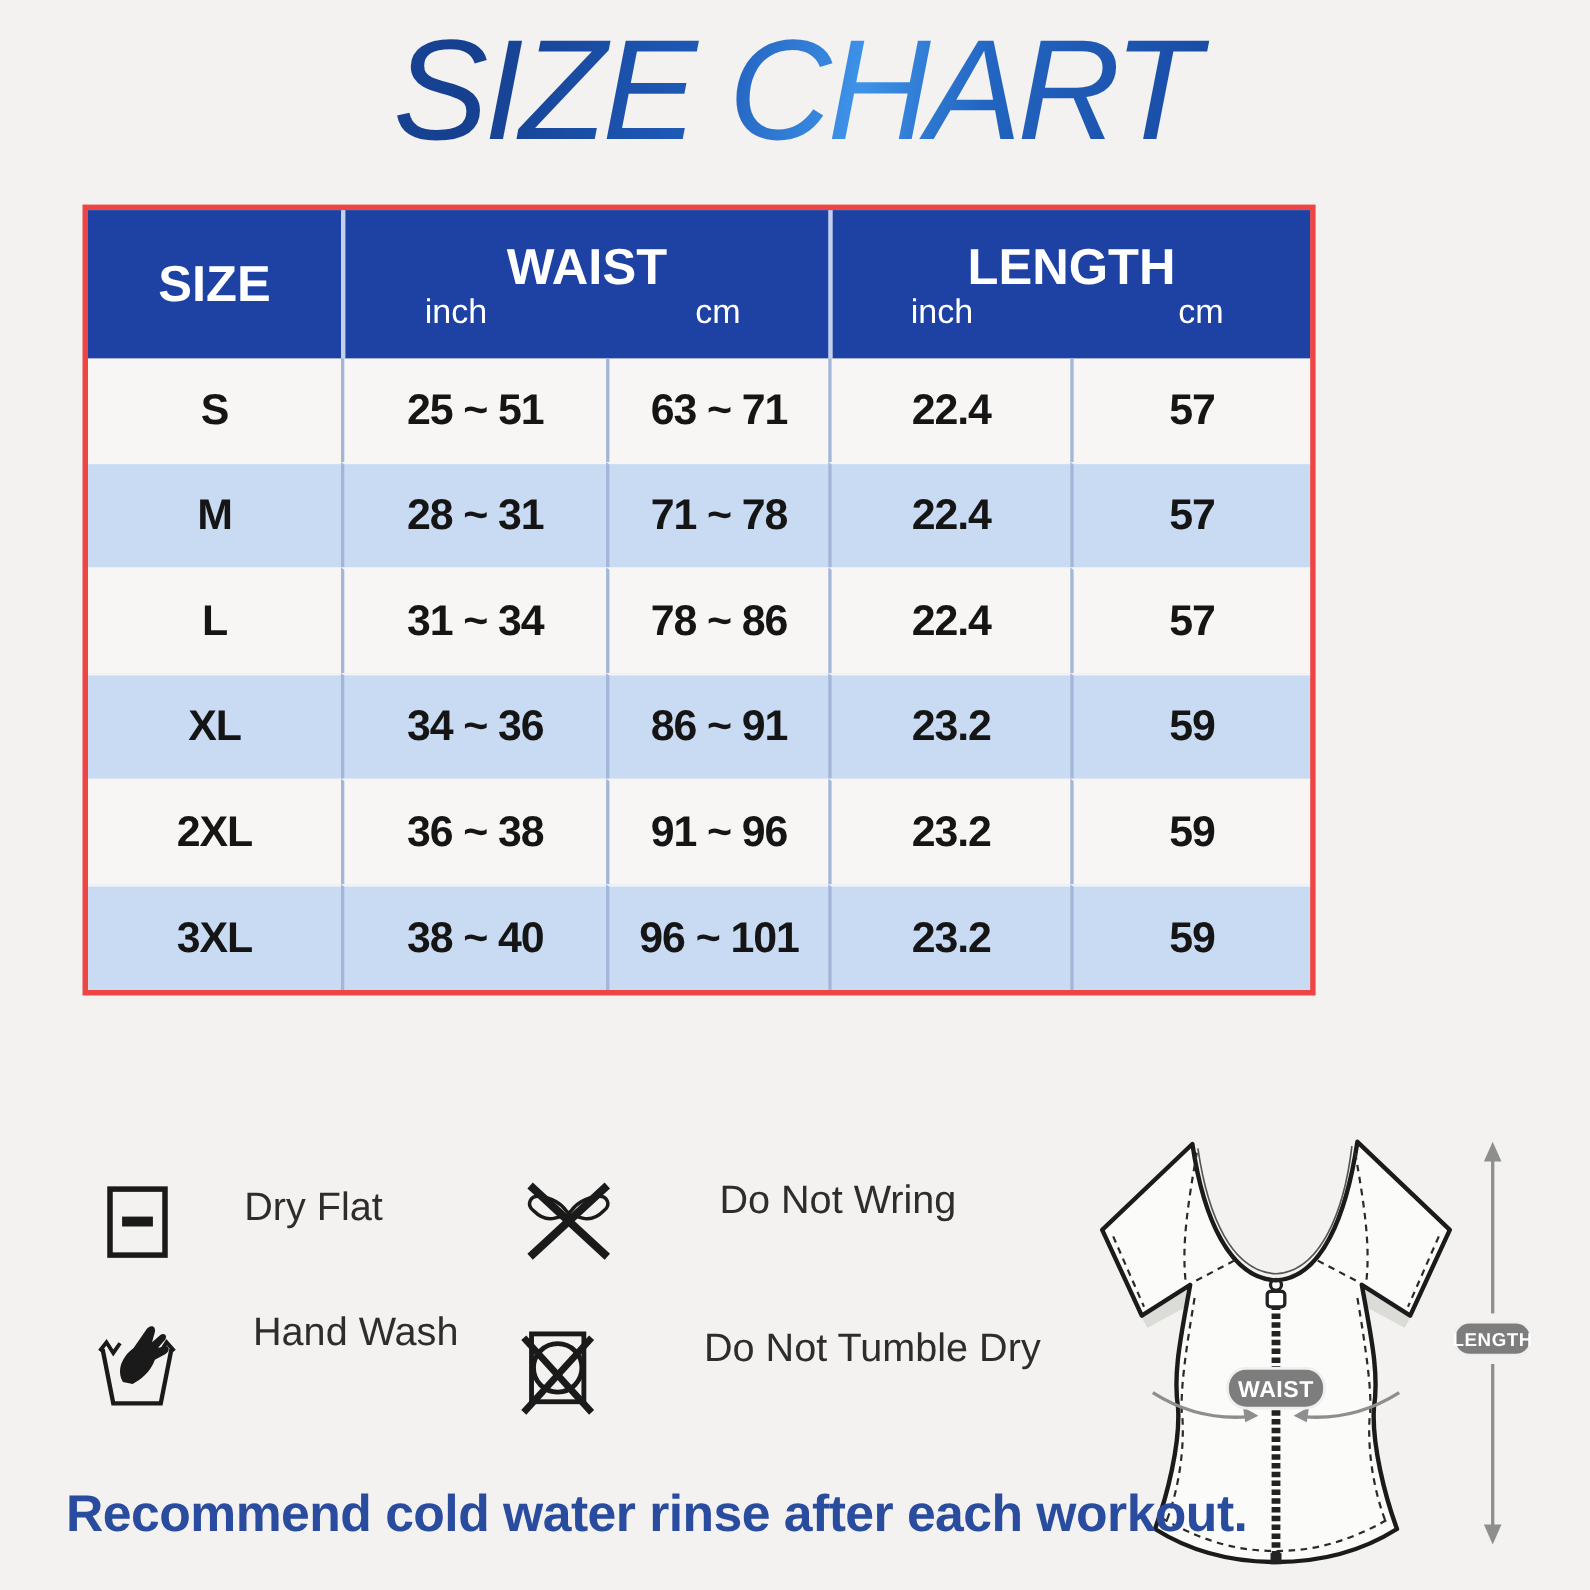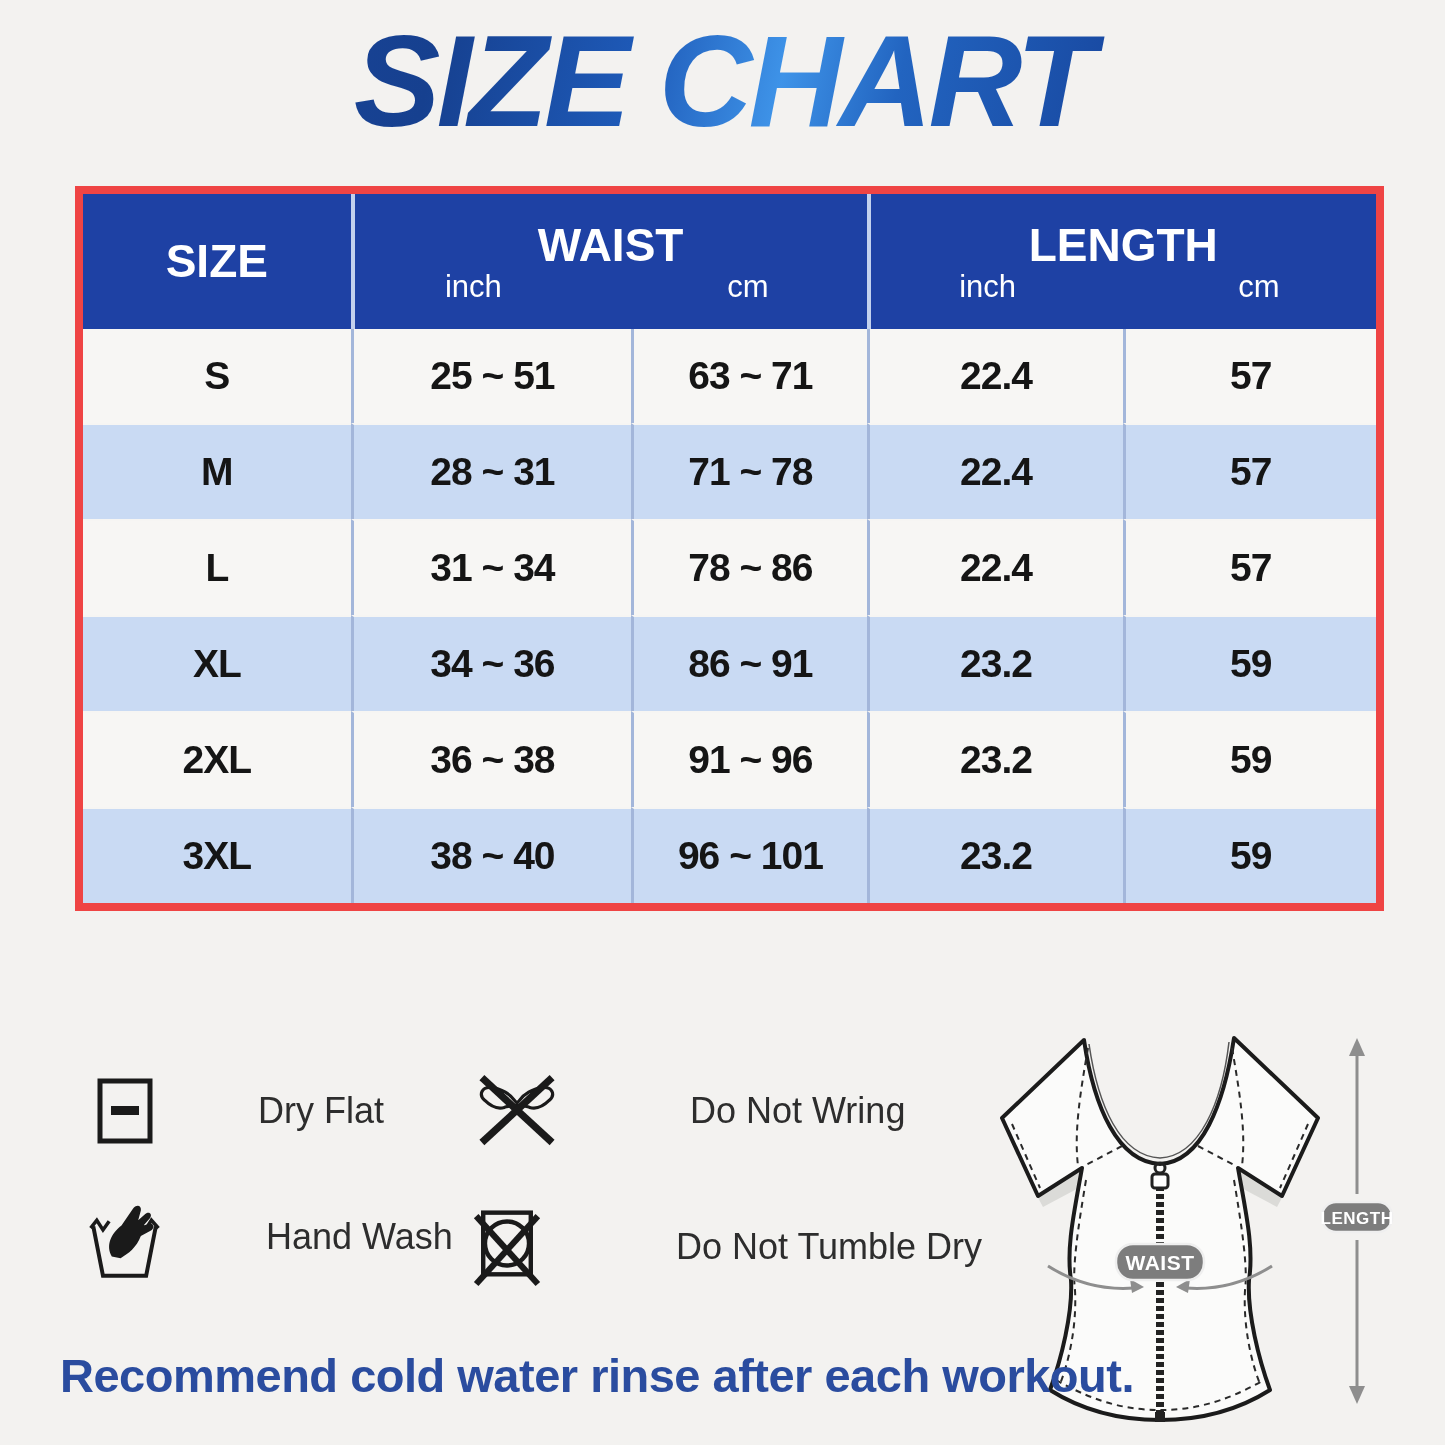--- a/index.html
+++ b/index.html
@@ -6,32 +6,32 @@
   body{
     width:1445px;height:1445px;
     background:#f3f2f0;
     font-family:"Liberation Sans",sans-serif;
     position:relative;overflow:hidden;
   }
   
   .title{
     position:absolute;left:0;top:10px;width:1445px;
     text-align:center;
-    font-style:italic;font-weight:bold;
+    font-style:italic;font-weight:normal;
     font-size:130px;letter-spacing:-4px;line-height:1.1;
     background:linear-gradient(102deg,#1d4aa6 0%,#16408f 30%,#1e5ab8 44%,#3e93e8 54%,#2264c0 62%,#153f96 82%,#123a8e 100%);
     -webkit-background-clip:text;background-clip:text;
     color:transparent;
     white-space:nowrap;
   }
   
   .size-table{
-    position:absolute;left:75px;top:186px;width:1309px;
+    position:absolute;left:75px;top:186px;width:1121px;
     border-collapse:separate;border-spacing:0;
-    border:8px solid #ef4444;
+    border:5px solid #ef4444;
     table-layout:fixed;
   }
   .size-table th,.size-table td{padding:0;text-align:center;vertical-align:middle;}
   .size-table thead th{
     background:#1e41a4;color:#ffffff;height:135px;
     font-weight:bold;
   }
   .size-table thead th.sep{border-left:4px solid #c3d1ee;}
   .hdr-label{display:block;font-size:46px;line-height:1.05;letter-spacing:0;}
   .hdr-solo{font-size:46px;}
@@ -39,21 +39,21 @@
   .units span{flex:1;font-weight:400;font-size:31px;line-height:1;}
   .size-table tbody td{
     height:94px;font-size:39px;font-weight:bold;color:#151515;
     letter-spacing:-1px;
   }
   .size-table tbody td.sep{border-left:3px solid #a3b6da;}
   .size-table tbody tr + tr td{border-top:2px solid #f6f5f3;}
   .size-table tbody tr.row-a td{background:#f7f6f4;}
   .size-table tbody tr.row-b td{background:#c9daf3;}
   
-  .care-item{position:absolute;display:flex;align-items:center;gap:36px;}
+  .care-item{position:absolute;display:flex;align-items:flex-start;}
   .care-item .icon{flex:none;display:block;}
   .care-label{font-size:36px;color:#2d2d2d;white-space:nowrap;}
   #care-1{left:96px;top:1076px;}  #care-1 .icon{width:58px;height:70px;}  #care-1 .care-label{margin-left:68px;}
   #care-2{left:472px;top:1070px;} #care-2 .icon{width:90px;height:82px;}  #care-2 .care-label{margin-left:92px;}
   #care-3{left:88px;top:1190px;}  #care-3 .icon{width:74px;height:94px;}  #care-3 .care-label{margin-left:68px;}
   #care-4{left:470px;top:1204px;} #care-4 .icon{width:74px;height:86px;}  #care-4 .care-label{margin-left:96px;}
   
   .garment{position:absolute;left:976px;top:1028px;width:420px;height:400px;}
   
   .note{

